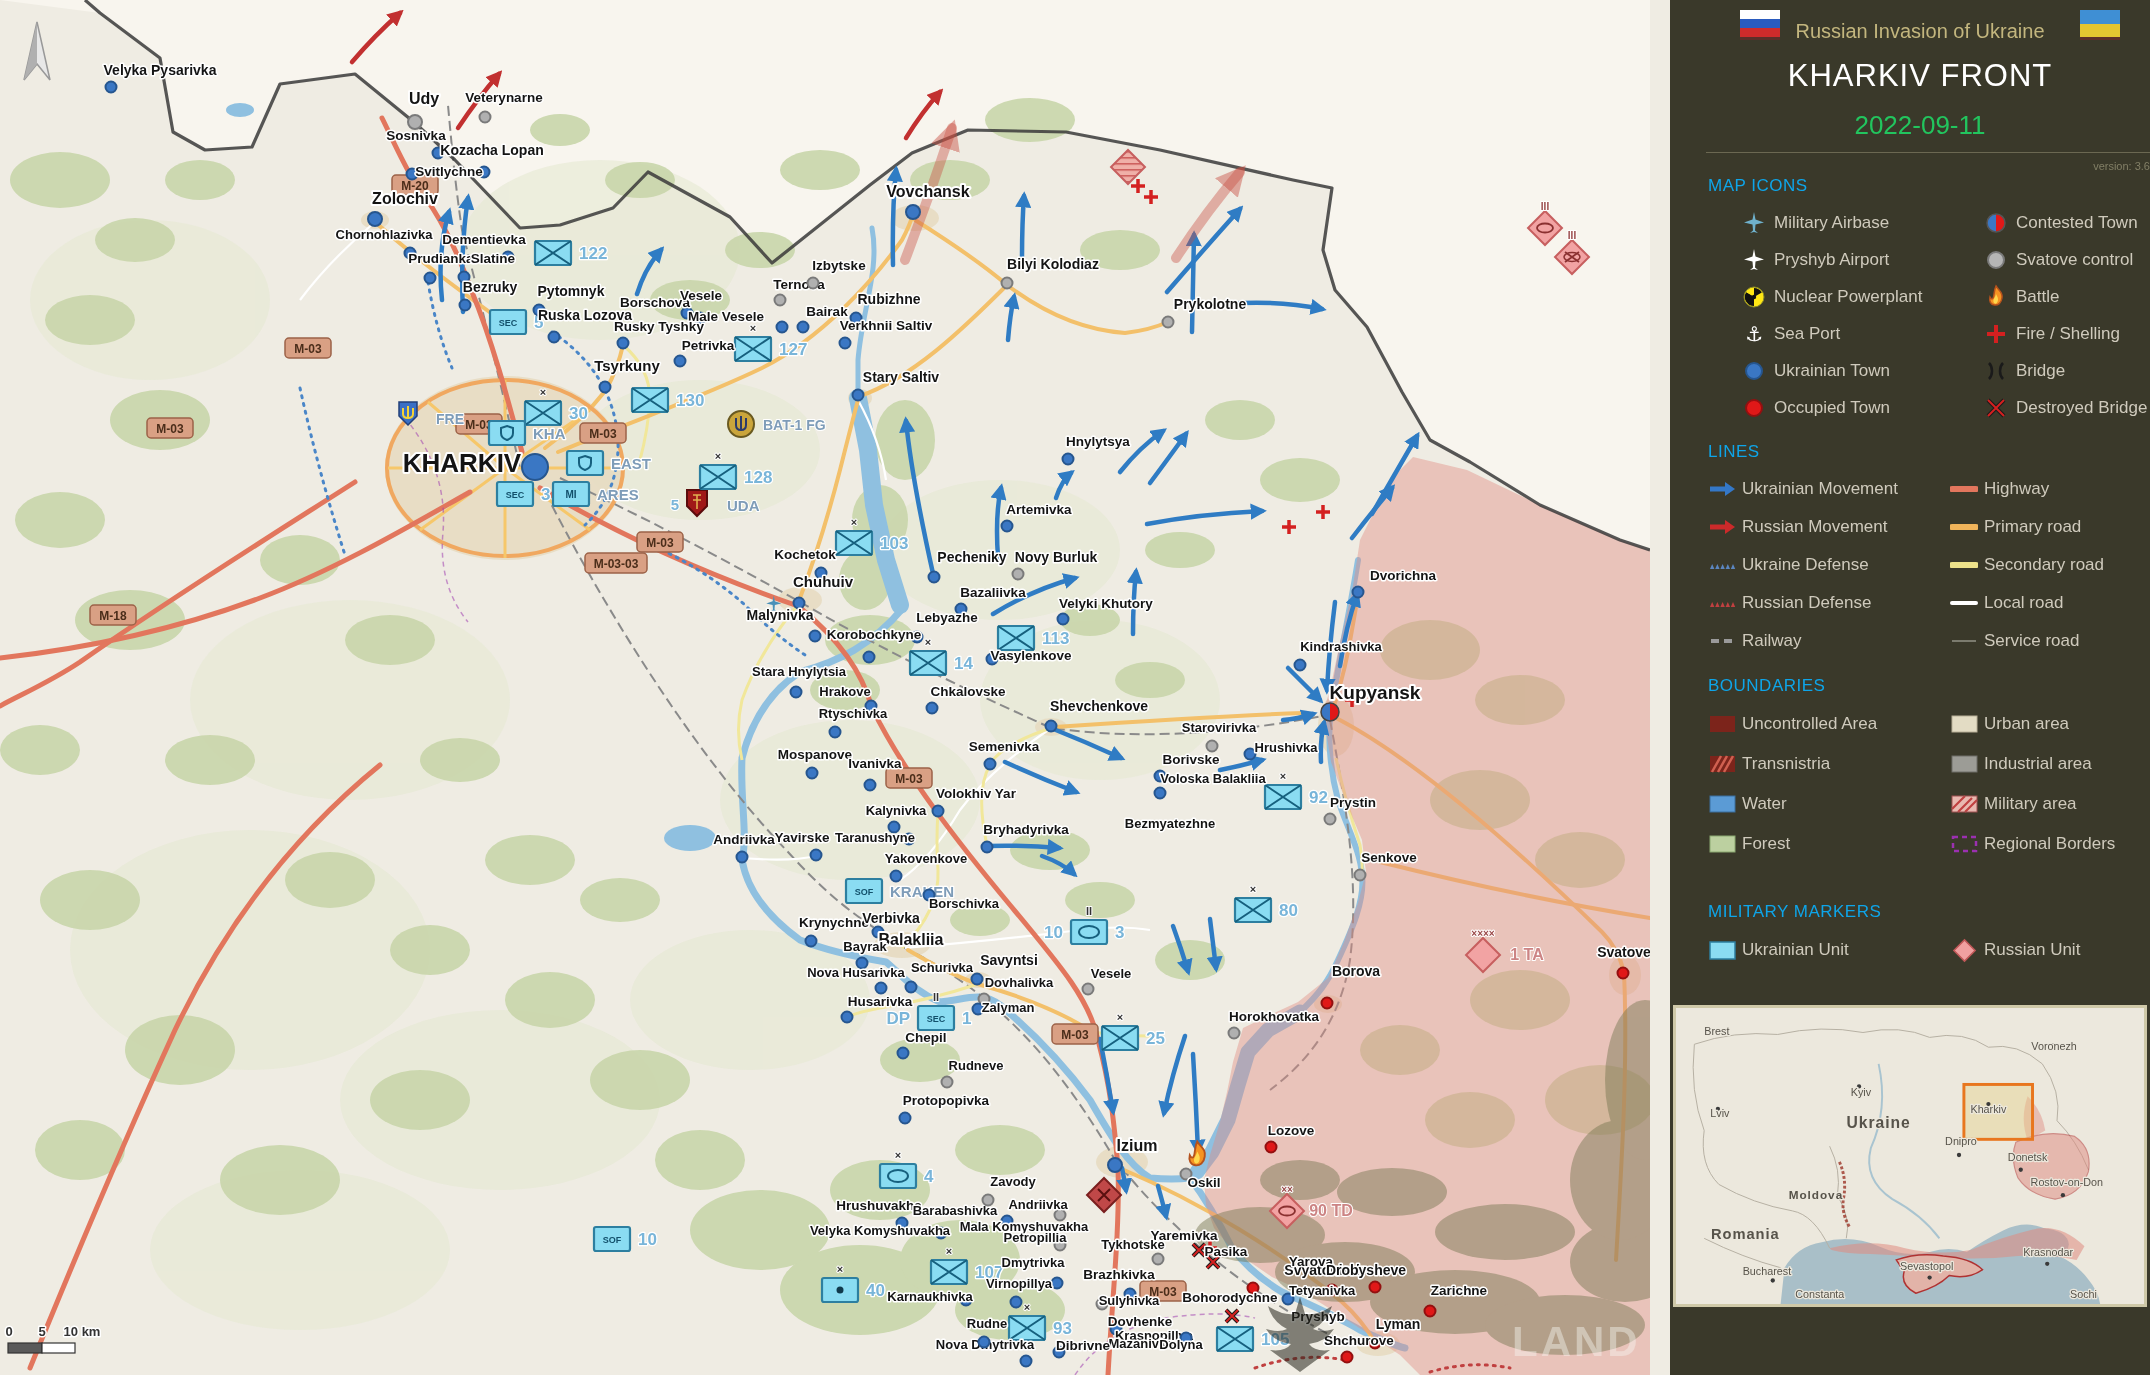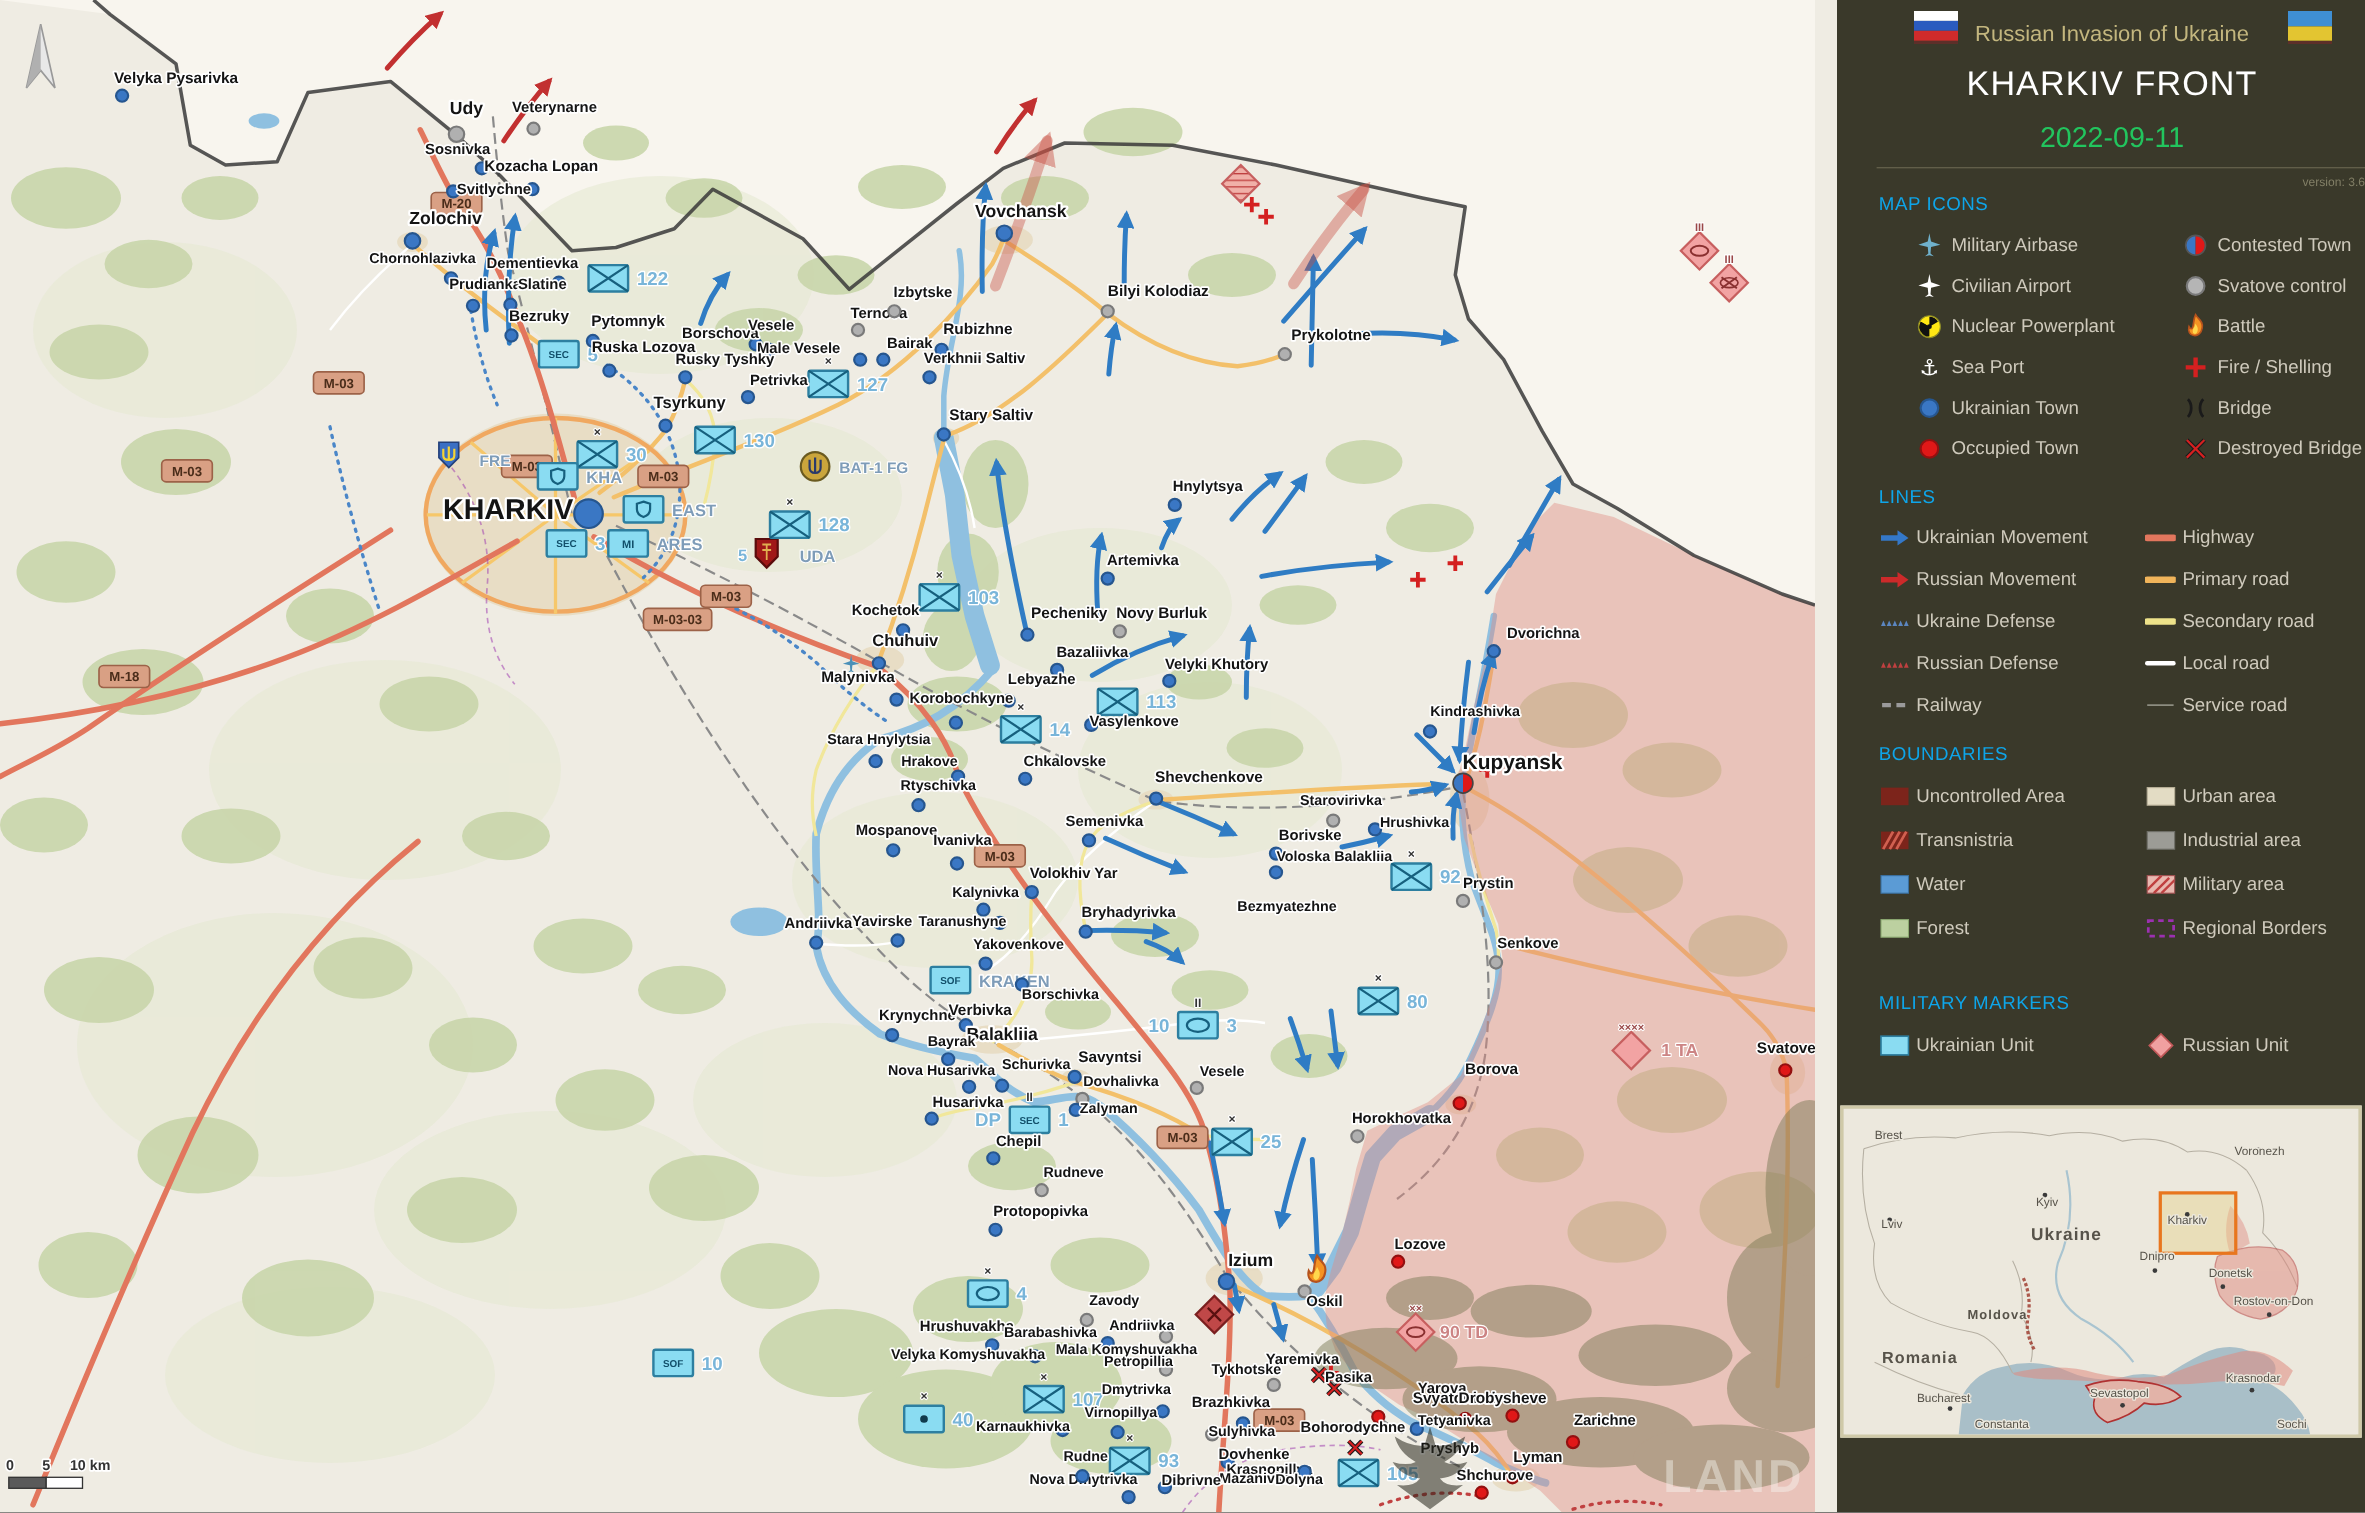--- a/index.html
+++ b/index.html
@@ -1078,21 +1078,21 @@
                 <path d="M13,4 A9,9 0 0 0 13,22 Z" fill="#3a77c4"></path>
                 <path d="M13,4 A9,9 0 0 1 13,22 Z" fill="#e01818"></path>
                 <circle cx="13" cy="13" r="9" fill="none" stroke="#555" stroke-width="1.5"></circle>
               </svg></span>
             <span class="leg-lb">Contested Town</span>
           </div>
           <div class="leg-row">
             <span class="leg-ic"><svg width="28" height="26" viewBox="0 0 26 26">
                 <path d="M13,2 L14.5,9.5 L23,12.5 L14.5,14.5 L14,20.5 L17,23 L13,22 L9,23 L12,20.5 L11.5,14.5 L3,12.5 L11.5,9.5 Z" fill="#ffffff"></path>
               </svg></span>
-            <span class="leg-lb">Civilian Airport</span>
+            <span class="leg-lb">Pryshyb Airport</span>
             <span class="leg-ic"><svg width="28" height="26" viewBox="0 0 26 26">
                 <circle cx="13" cy="13" r="8" fill="#b5b5b5" stroke="#7a7a7a" stroke-width="2"></circle>
               </svg></span>
             <span class="leg-lb">Svatove control</span>
           </div>
           <div class="leg-row">
             <span class="leg-ic"><svg width="28" height="26" viewBox="0 0 26 26">
                 <circle cx="13" cy="13" r="10" fill="#ffe714" stroke="#8a8a2a"></circle>
                 <circle cx="13" cy="13" r="2.2" fill="#111"></circle>
                 <path d="M13,13 L13,4 A9,9 0 0 1 20.8,8.5 Z" fill="#111"></path>

